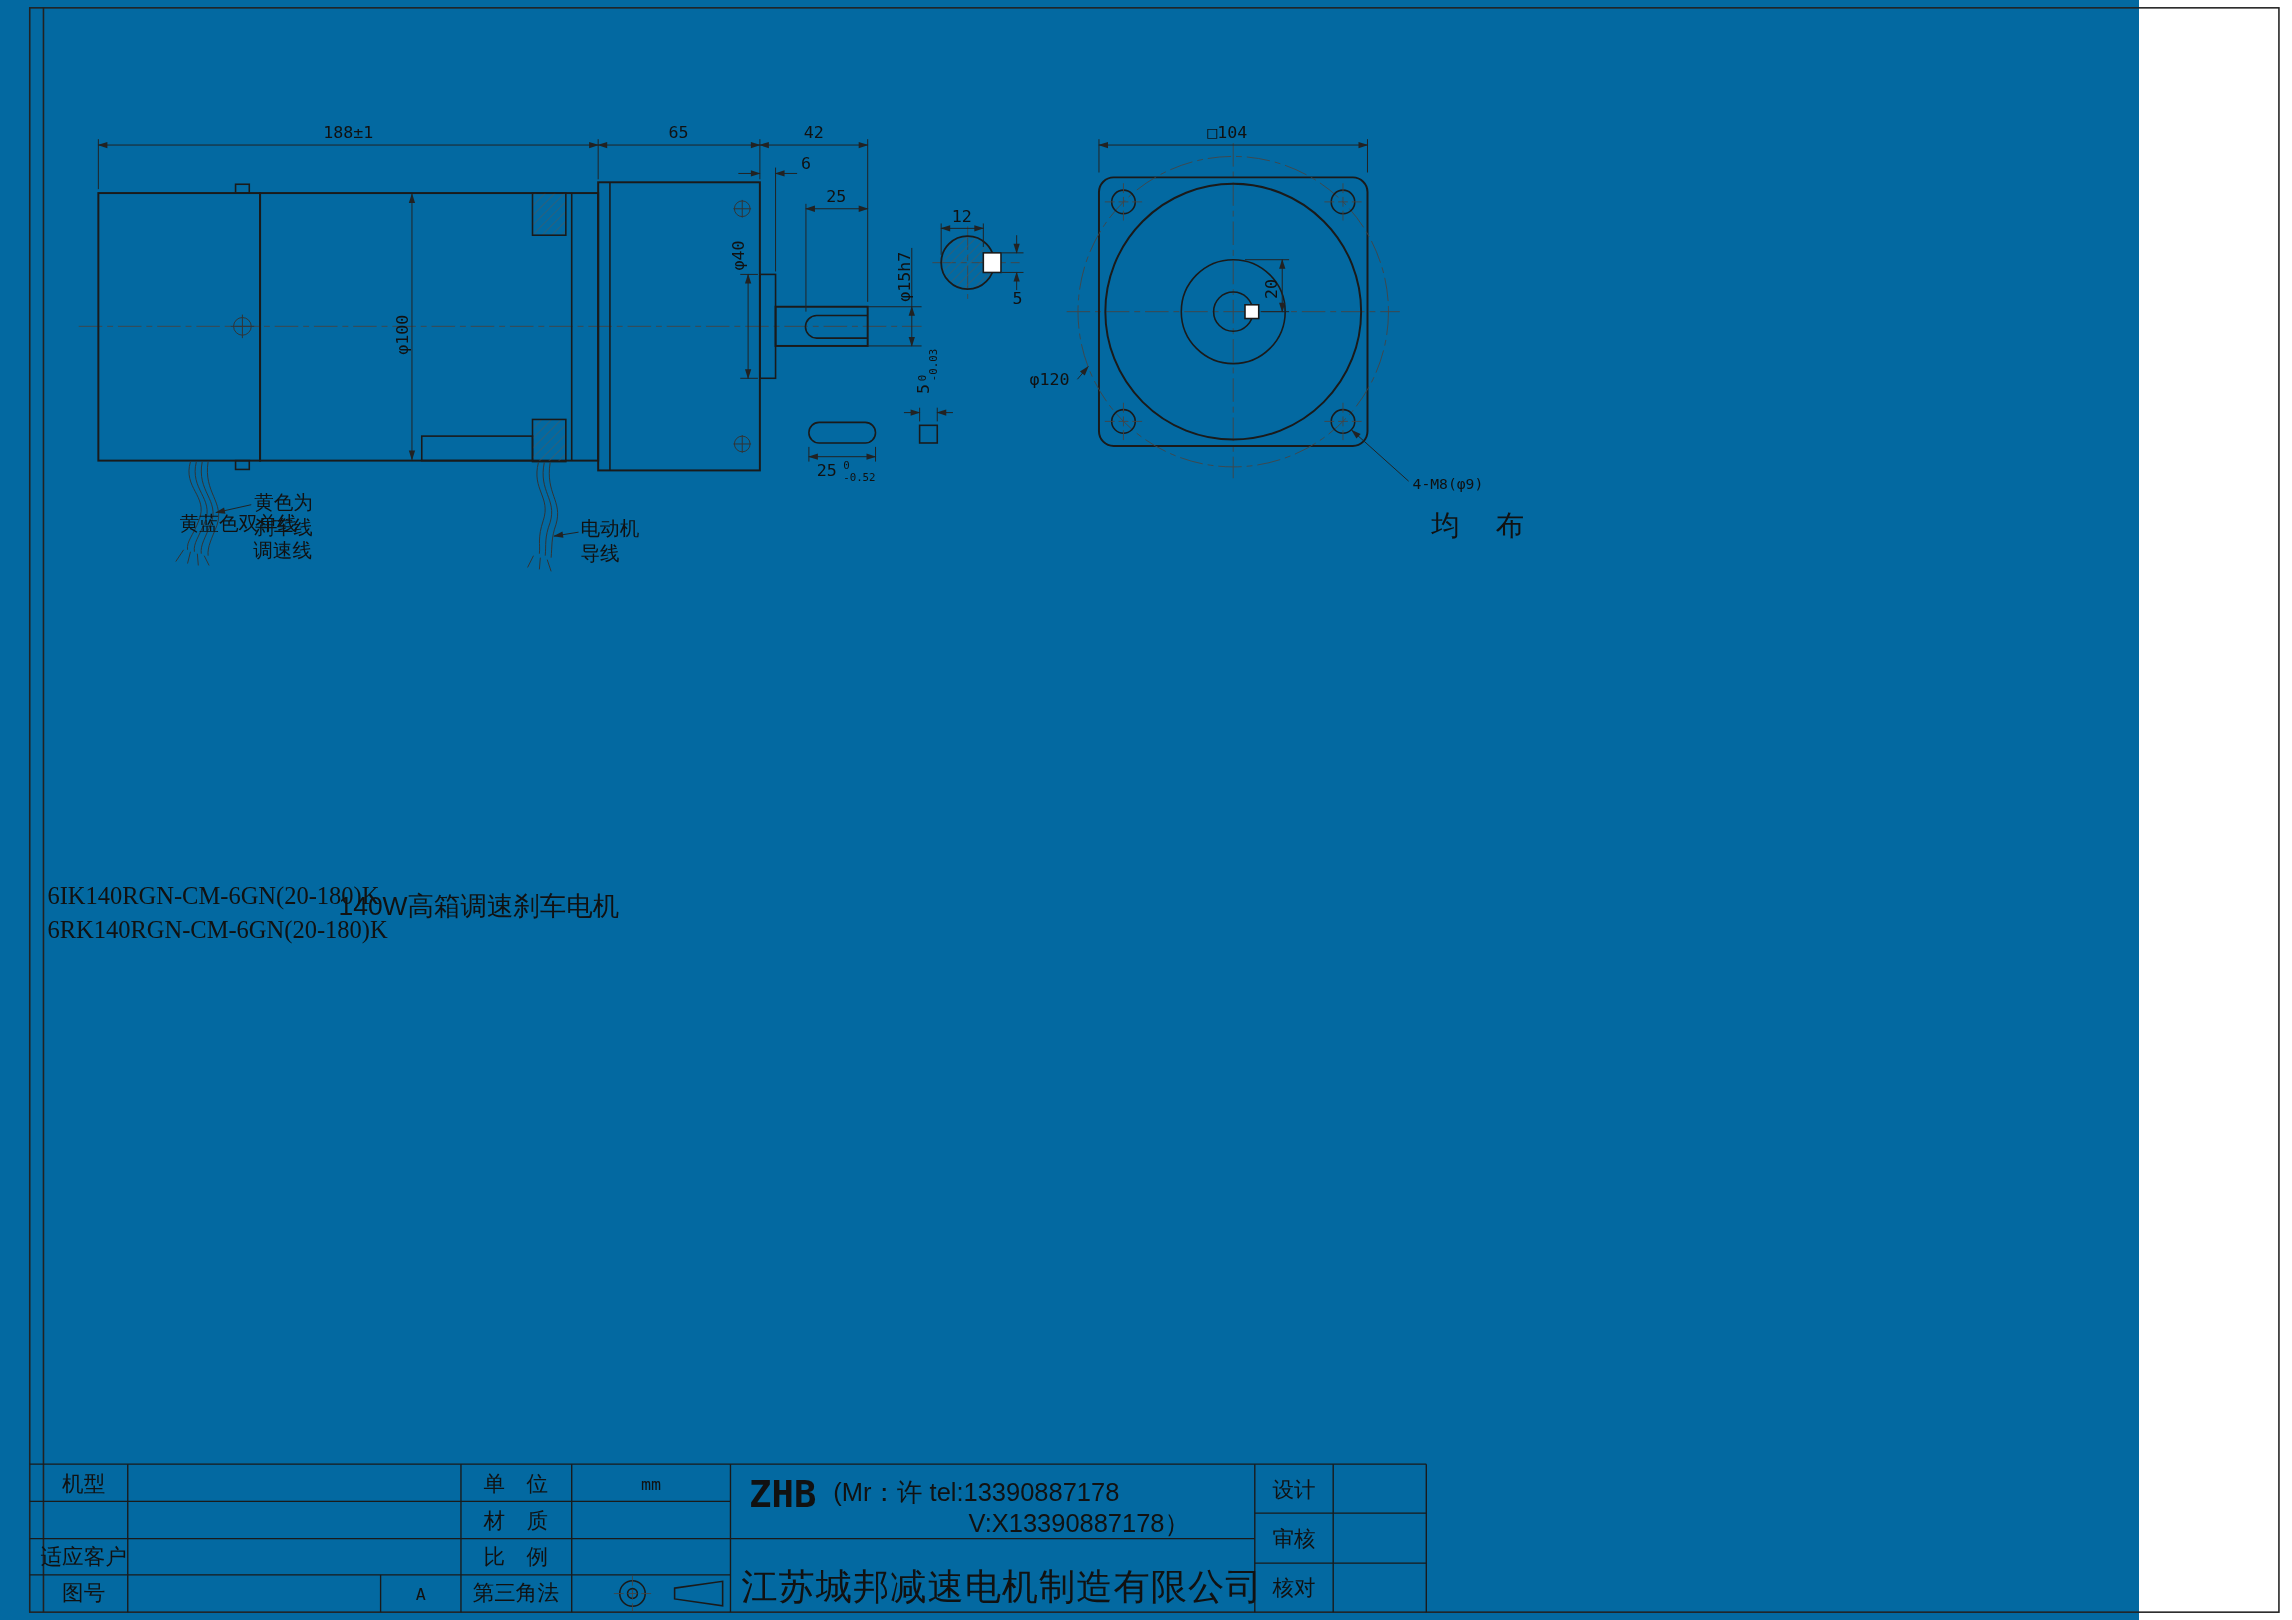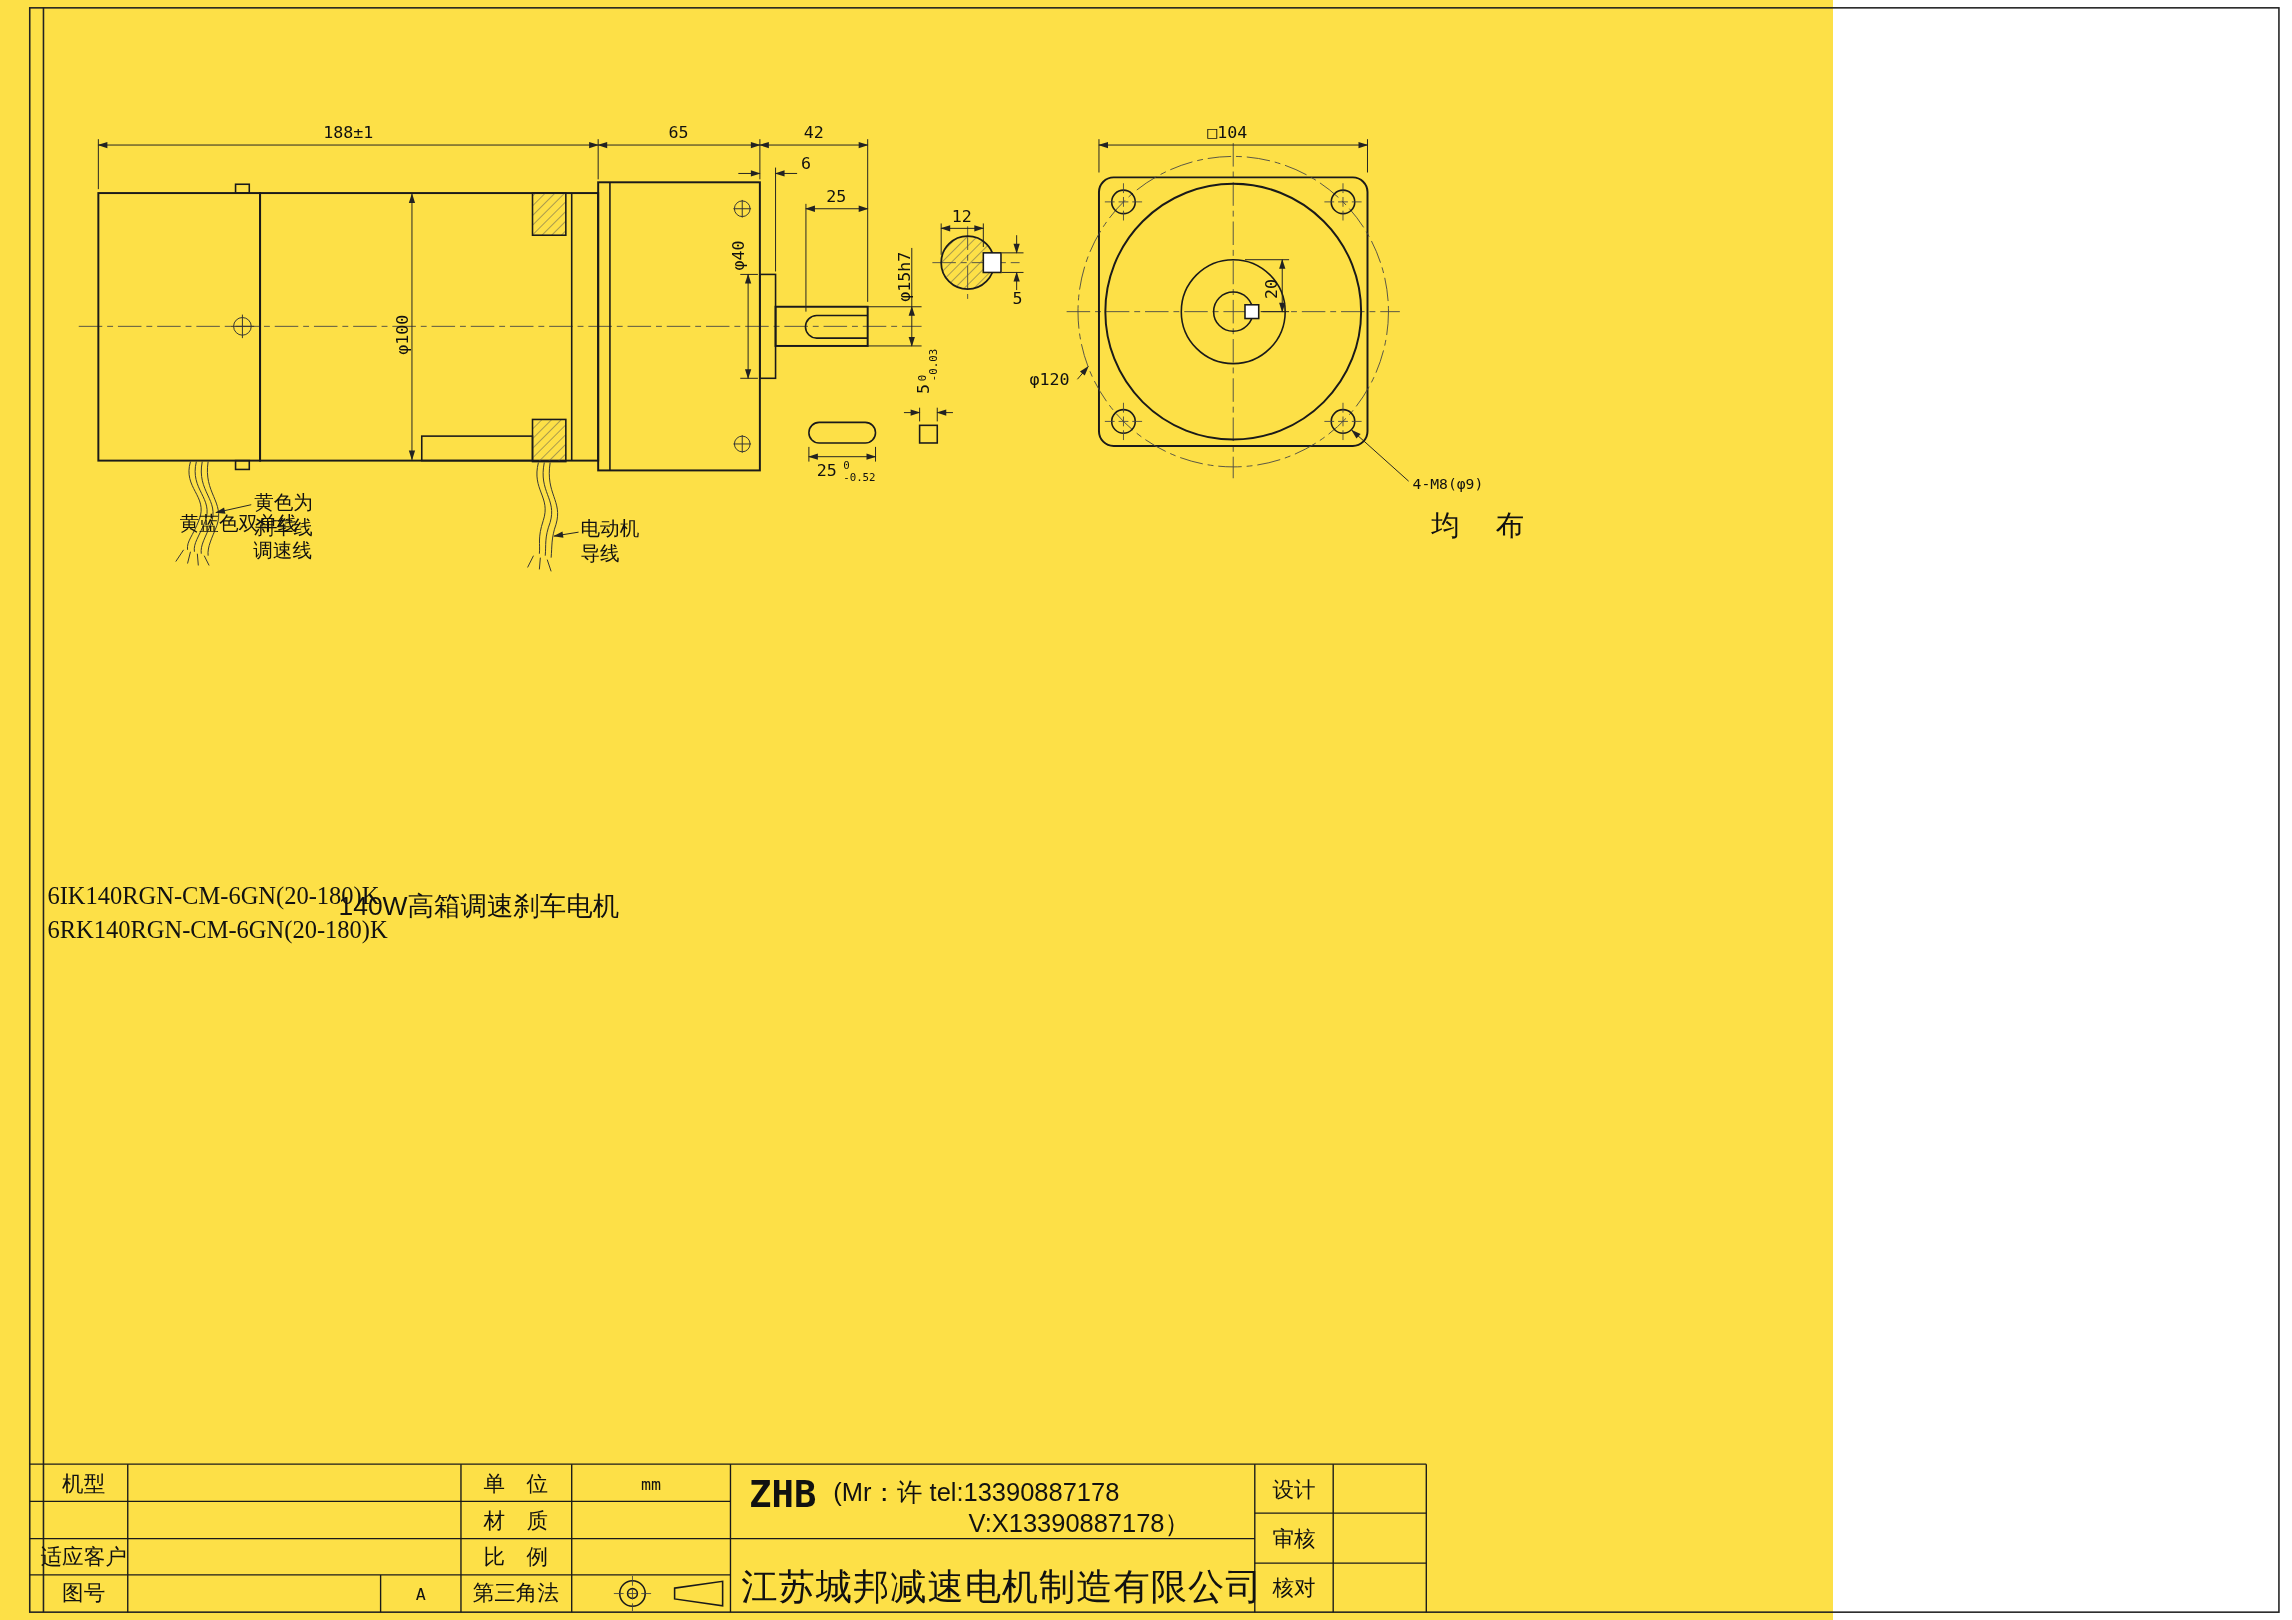--- a/index.html
+++ b/index.html
@@ -1,16 +1,16 @@
 <!DOCTYPE html>
 <html><head>
 <meta charset="utf-8">
 <style>
   html,body{margin:0;padding:0;background:#ffffff;}
-  .sheet{position:relative;width:1833px;height:1620px;background:#fde047;}
+  .sheet{position:relative;width:2139px;height:1620px;background:#0369a1;}
   svg{display:block;}
   .frame{fill:none;stroke:#222;stroke-width:1.6;}
   .ol{fill:none;stroke:#1a1a1a;stroke-width:2;}
   .ol15{fill:none;stroke:#1a1a1a;stroke-width:1.6;}
   .thin{fill:none;stroke:#333;stroke-width:1;}
   .dim{fill:none;stroke:#222;stroke-width:1;}
   .cl{fill:none;stroke:#444;stroke-width:0.9;stroke-dasharray:24 5 6 5;}
   .cdash{fill:none;stroke:#444;stroke-width:0.9;stroke-dasharray:10 4;}
   .tbl{stroke:#1a1a1a;stroke-width:1.4;}
   text{fill:#111;}

